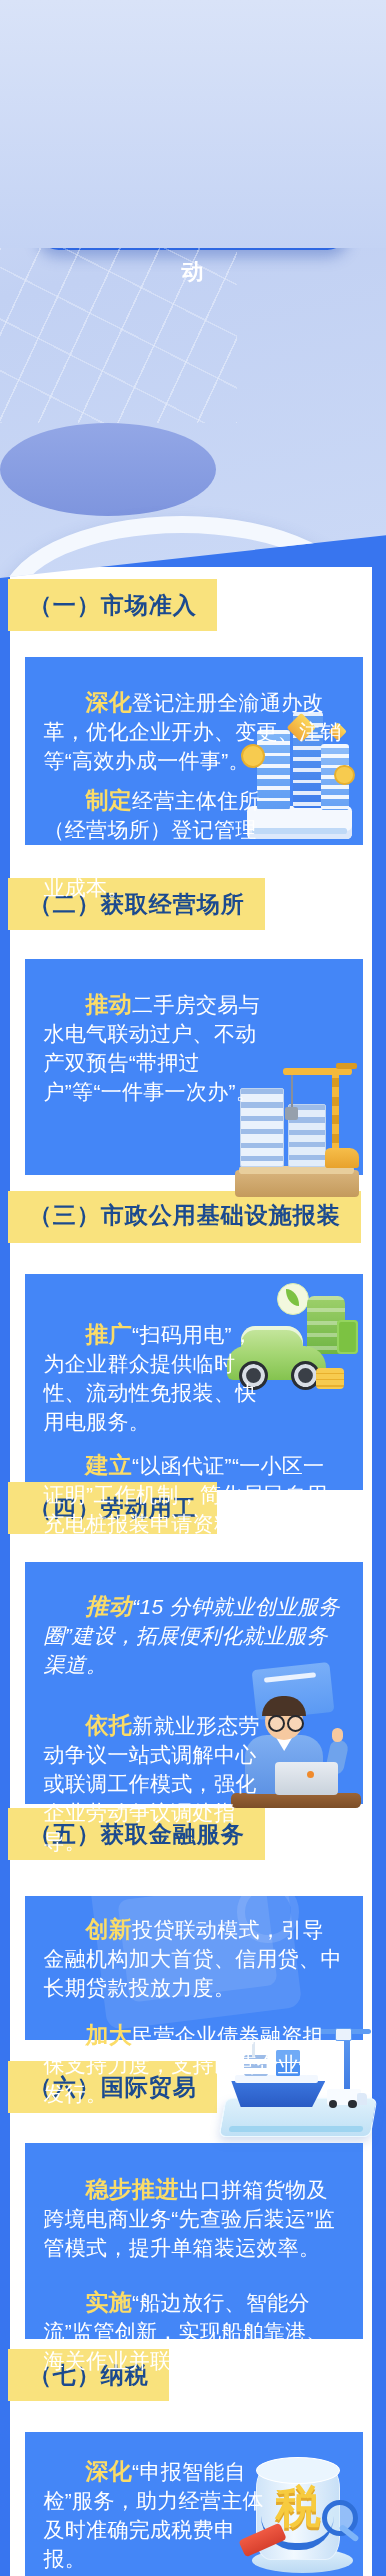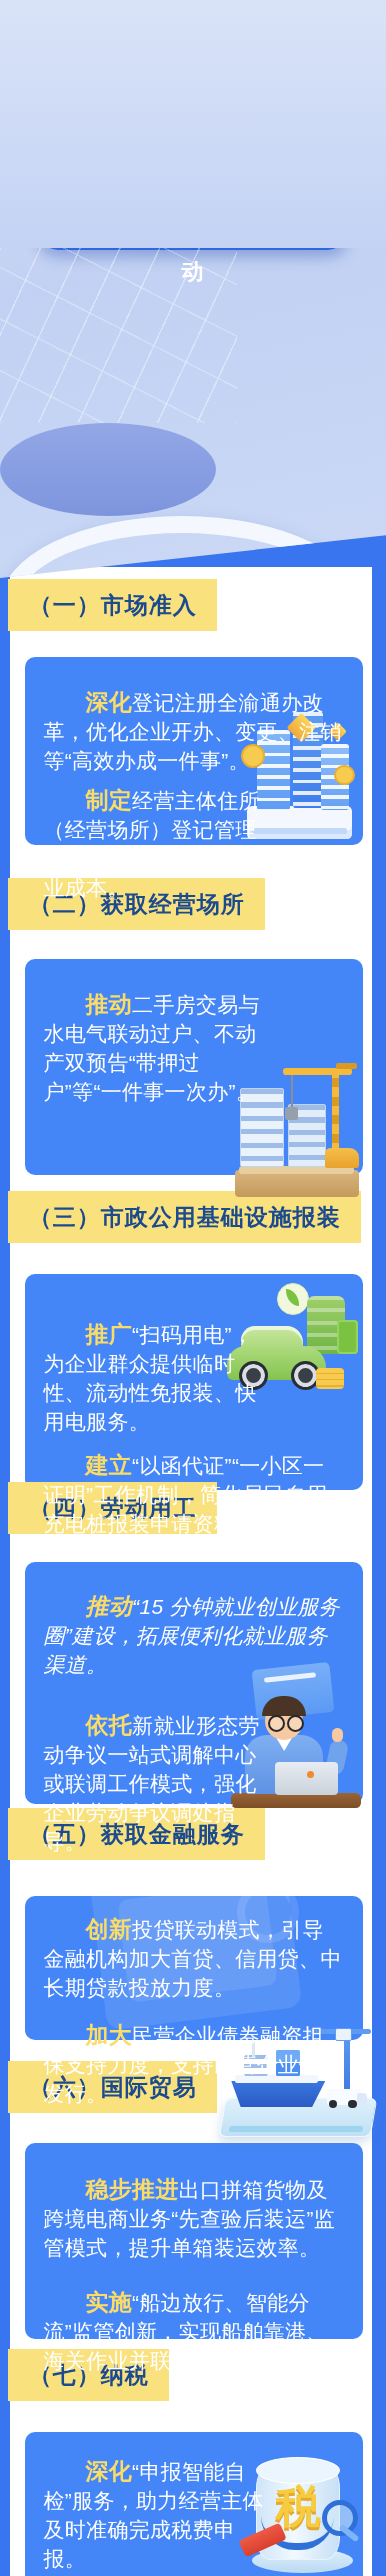--- a/index.html
+++ b/index.html
@@ -22,21 +22,21 @@
     border-top:15.5px solid #ffffff;border-right:17.5px solid transparent;transform:rotate(12deg);}
   .title-line{position:absolute;left:0;width:386px;text-align:center;font-size:42px;font-weight:800;
     color:var(--titleBlue);letter-spacing:2.1px;-webkit-text-stroke:1px #ffffff;
     text-shadow:0 3.1px 7.2px rgba(60,95,180,.35);}
   #banner{position:absolute;left:37px;top:207px;width:312px;height:43px;line-height:43px;border-radius:21.6px;
     background:linear-gradient(180deg,#5C9BF6,#2D66E1);color:#ffffff;text-align:center;
     font-size:22px;font-weight:700;letter-spacing:1px;box-shadow:0 7.2px 13.4px rgba(35,75,175,.35);}
   
   .tag{position:absolute;left:8.2px;height:52px;line-height:52px;padding:0 20.6px;background:var(--tagYellow);
     color:var(--tagText);font-size:23px;font-weight:800;letter-spacing:1px;white-space:nowrap;}
-  .card{position:absolute;left:25px;width:338px;background:var(--cardBlue);border-radius:10px;
+  .card{position:absolute;left:25px;width:338px;background:var(--cardBlue);border-radius:0;
     box-sizing:border-box;padding:1px 18.5px;}
   .item{position:relative;z-index:2;font-size:21px;line-height:29px;color:#ffffff;text-indent:2em;
     letter-spacing:0.3px;margin:0;}
   .item .lead{color:var(--leadY);font-weight:800;font-size:23px;}
   .item.narrow{width:223px;}
   .illu{position:absolute;z-index:1;}
   .illu .sh{position:absolute;}
 </style>
 </head>
 <body>
@@ -100,21 +100,21 @@
           <div class="sh" style="left:5.2px;bottom:30px;width:42px;height:77px;background:repeating-linear-gradient(180deg,#9DBCE8 0 5.2px,transparent 5.2px 13.4px),#EAF2FC;border:1.5px solid #BFD4F0;border-radius:2.1px"></div>
           <div class="sh" style="left:53px;bottom:30px;width:36px;height:61px;background:repeating-linear-gradient(180deg,#9DBCE8 0 5.2px,transparent 5.2px 12.4px),#E2EDFA;border:1.5px solid #BFD4F0;border-radius:2.1px"></div>
           <div class="sh" style="left:97px;bottom:29px;width:7.2px;height:99px;background:repeating-linear-gradient(180deg,#F5B93C 0 9.3px,#D99A22 9.3px 18.5px);border-radius:1.5px"></div>
           <div class="sh" style="left:48px;bottom:122px;width:69px;height:6.2px;background:#F5B93C;border-radius:3.1px"></div>
           <div class="sh" style="left:101px;bottom:128px;width:20.6px;height:5.2px;background:#D99A22;border-radius:2.1px"></div>
           <div class="sh" style="left:56px;bottom:89px;width:2.1px;height:33px;background:#8A8F98"></div>
           <div class="sh" style="left:50px;bottom:77px;width:13.4px;height:12.4px;background:#95A0AC;border-radius:2.1px"></div>
           <div class="sh" style="right:0;bottom:29px;width:34px;height:19.6px;background:linear-gradient(#F6BE4A,#E8A22C);border-radius:5.2px 9.3px 3.1px 3.1px"></div>
         </div>
       </div>
-      <div class="tag" style="top: 1191px;">（三）市政公用基础设施报装</div>
+      <div class="tag" style="top: 1191px; font-family: Liberation Mono, monospace;">（三）市政公用基础设施报装</div>
       <div class="card" style="top: 1274px; height: 216px;">
         <p class="item narrow" style="margin-top: 45px;"><span class="lead">推广</span><span>“扫码用电”，为企业群众提供临时性、流动性免报装、快用电服务。</span></p>
         <p class="item" style="margin-top: 15px;"><span class="lead">建立</span><span>“以函代证”“一小区一证明”工作机制，简化居民自用充电桩报装申请资料。</span></p>
         <div class="illu" style="position:absolute;right:5.2px;top:9.3px;width:131px;height:109px;">
           <div class="sh" style="left:50px;top:0;width:30px;height:30px;background:#F2F8DE;border:1.5px solid #D8ECB0;border-radius:50%"></div>
           <div class="sh" style="left:59px;top:6.2px;width:13.4px;height:16.5px;background:#7CC242;border-radius:0 100% 0 100%"></div>
           <div class="sh" style="right:12.4px;top:12.4px;width:38px;height:58px;background:repeating-linear-gradient(180deg,rgba(255,255,255,.35) 0 4.1px,transparent 4.1px 12.4px),linear-gradient(#9ED06B,#6FB544);border-radius:7.2px"></div>
           <div class="sh" style="right:0;top:37px;width:20.6px;height:34px;background:#7CC242;border-radius:4.1px;box-shadow:inset 0 0 0 2.1px #94D45E"></div>
           <div class="sh" style="left:0;bottom:12.4px;width:99px;height:34px;background:linear-gradient(#AEDC7E,#84C34F);border-radius:18.5px 21.6px 6.2px 6.2px"></div>
           <div class="sh" style="left:14.4px;bottom:41px;width:62px;height:25px;background:linear-gradient(#C8E8A2,#A9D777);border-radius:14.4px 16.5px 0 0;box-shadow:inset 0 4.1px 0 rgba(255,255,255,.65)"></div>

